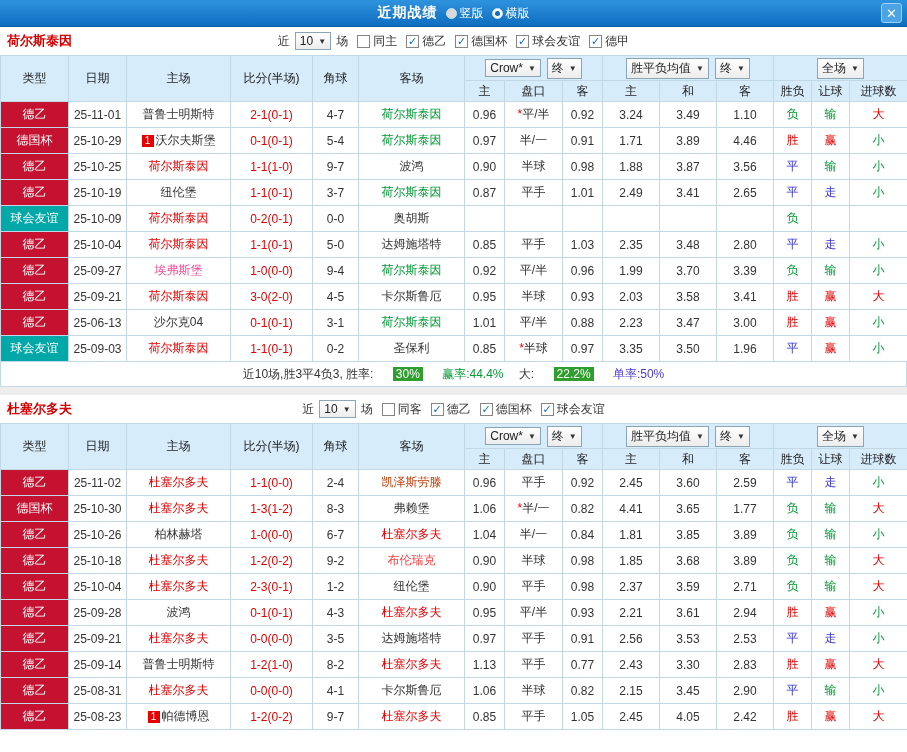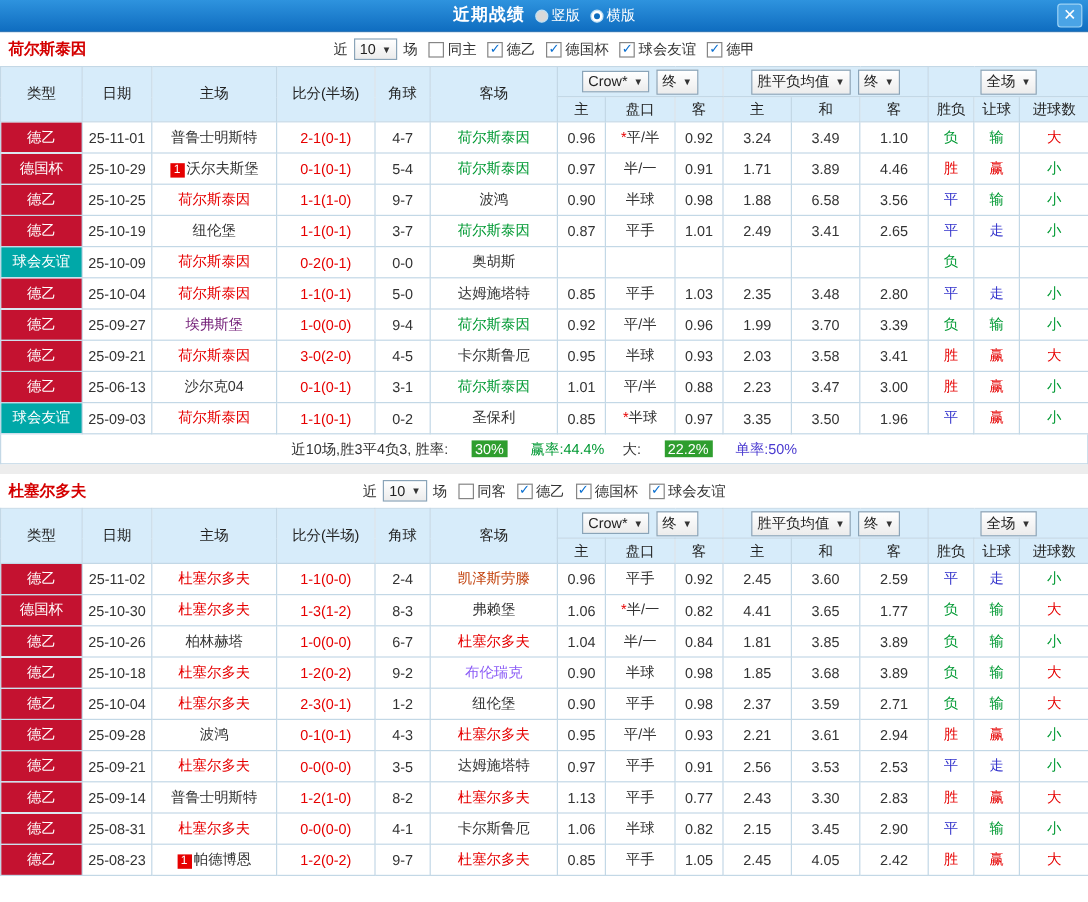--- a/index.html
+++ b/index.html
@@ -215,21 +215,21 @@
           <td class="type-cell" style="background: rgb(196, 18, 48);">德乙</td>
           <td class="date-cell">25-10-25</td>
           <td class="team-cell"><span class="tname" style="color: rgb(230, 0, 0);">荷尔斯泰因</span></td>
           <td class="score-cell">1-1(1-0)</td>
           <td class="corner-cell">9-7</td>
           <td class="team-cell"><span class="tname" style="color: rgb(51, 51, 51);">波鸿</span></td>
           <td class="odds-cell">0.90</td>
           <td class="odds-cell">半球</td>
           <td class="odds-cell">0.98</td>
           <td class="avg-cell">1.88</td>
-          <td class="avg-cell">6.58</td>
+          <td class="avg-cell">3.87</td>
           <td class="avg-cell">3.56</td>
           <td class="outcome-cell" style="color: rgb(51, 51, 204);">平</td>
           <td class="outcome-cell" style="color: rgb(0, 153, 51);">输</td>
           <td class="outcome-cell" style="color: rgb(0, 153, 51);">小</td>
         </tr>
         <tr class="row">
           <td class="type-cell" style="background: rgb(196, 18, 48);">德乙</td>
           <td class="date-cell">25-10-19</td>
           <td class="team-cell"><span class="tname" style="color: rgb(51, 51, 51);">纽伦堡</span></td>
           <td class="score-cell">1-1(0-1)</td>
@@ -275,21 +275,21 @@
           <td class="avg-cell">2.35</td>
           <td class="avg-cell">3.48</td>
           <td class="avg-cell">2.80</td>
           <td class="outcome-cell" style="color: rgb(51, 51, 204);">平</td>
           <td class="outcome-cell" style="color: rgb(51, 51, 204);">走</td>
           <td class="outcome-cell" style="color: rgb(0, 153, 51);">小</td>
         </tr>
         <tr class="row">
           <td class="type-cell" style="background: rgb(196, 18, 48);">德乙</td>
           <td class="date-cell">25-09-27</td>
-          <td class="team-cell"><span class="tname" style="color: #701a75;">埃弗斯堡</span></td>
+          <td class="team-cell"><span class="tname" style="color: #ec4899;">埃弗斯堡</span></td>
           <td class="score-cell">1-0(0-0)</td>
           <td class="corner-cell">9-4</td>
           <td class="team-cell"><span class="tname" style="color: rgb(0, 153, 51);">荷尔斯泰因</span></td>
           <td class="odds-cell">0.92</td>
           <td class="odds-cell">平/半</td>
           <td class="odds-cell">0.96</td>
           <td class="avg-cell">1.99</td>
           <td class="avg-cell">3.70</td>
           <td class="avg-cell">3.39</td>
           <td class="outcome-cell" style="color: rgb(0, 153, 51);">负</td>
@@ -513,21 +513,21 @@
           <td class="outcome-cell" style="color: rgb(0, 153, 51);">负</td>
           <td class="outcome-cell" style="color: rgb(0, 153, 51);">输</td>
           <td class="outcome-cell" style="color: rgb(0, 153, 51);">小</td>
         </tr>
         <tr class="row">
           <td class="type-cell" style="background: rgb(196, 18, 48);">德乙</td>
           <td class="date-cell">25-10-18</td>
           <td class="team-cell"><span class="tname" style="color: rgb(230, 0, 0);">杜塞尔多夫</span></td>
           <td class="score-cell">1-2(0-2)</td>
           <td class="corner-cell">9-2</td>
-          <td class="team-cell"><span class="tname" style="color: #8b5cf6;">布伦瑞克</span></td>
+          <td class="team-cell"><span class="tname" style="color: #ef4444;">布伦瑞克</span></td>
           <td class="odds-cell">0.90</td>
           <td class="odds-cell">半球</td>
           <td class="odds-cell">0.98</td>
           <td class="avg-cell">1.85</td>
           <td class="avg-cell">3.68</td>
           <td class="avg-cell">3.89</td>
           <td class="outcome-cell" style="color: rgb(0, 153, 51);">负</td>
           <td class="outcome-cell" style="color: rgb(0, 153, 51);">输</td>
           <td class="outcome-cell" style="color: rgb(230, 0, 0);">大</td>
         </tr>

